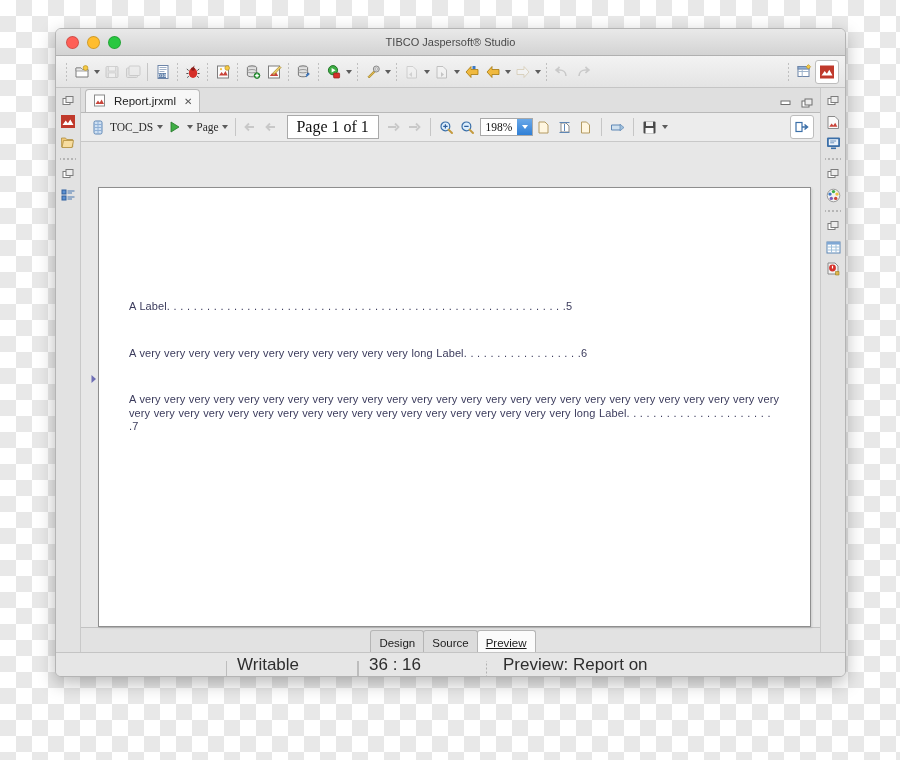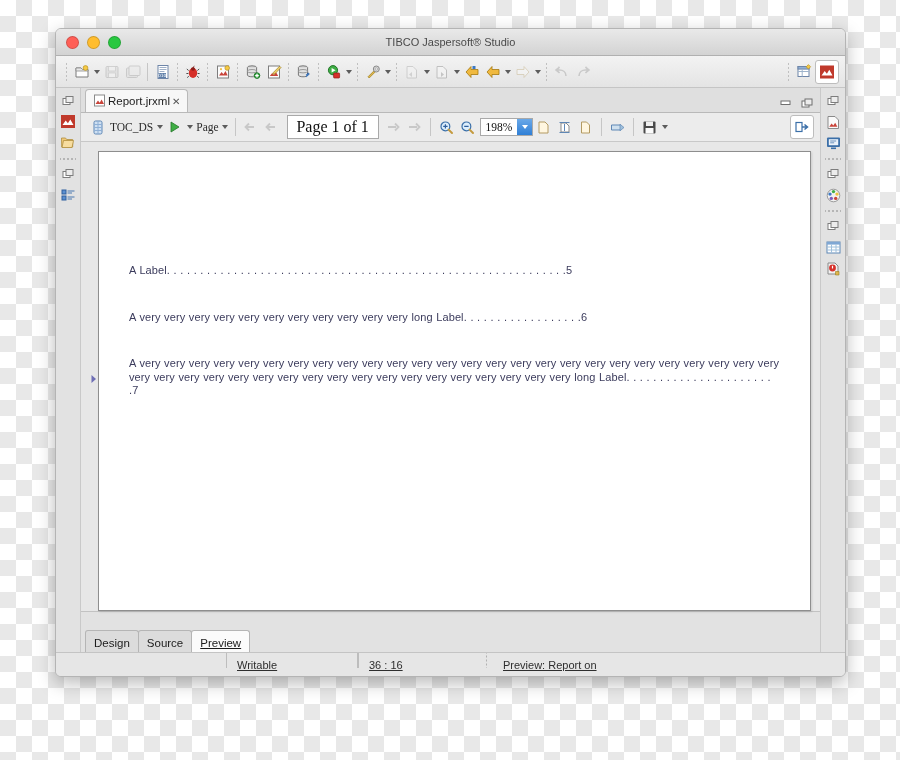--- a/index.html
+++ b/index.html
@@ -115,21 +115,21 @@
   
   .tabstrip {
     height: 24px; background: #dfdfdf;
     display: flex; align-items: flex-end;
     border-bottom: 1px solid #b9b9b9;
     padding-left: 4px;
     position: relative;
     flex: 0 0 auto;
   }
   .etab {
-    height: 22px; display: flex; align-items: center; gap: 2px;
+    height: 22px; display: flex; align-items: center; gap: 8px;
     padding: 0 7px;
     background: #f7f7f7;
     border: 1px solid #b9b9b9; border-bottom: none;
     border-radius: 4px 4px 0 0;
     font-size: 11.5px; color: #222;
   }
   .etab .x { font-size: 10px; color: #555; }
   .tabright {
     position: absolute; right: 6px; bottom: 3px;
     display: flex; align-items: center; gap: 8px;
@@ -176,59 +176,60 @@
   .gutterarrow {
     width: 10px; display:flex; align-items:flex-start; justify-content:center;
     padding-top: 219px;
   }
   .page {
     flex: 1 1 auto; background: #fff;
     border: 1px solid #8e8e8e;
     box-shadow: 1px 1px 2px rgba(0,0,0,.12);
     position: relative; overflow: hidden;
     padding: 112px 30px 0 30px;
+    margin-top: 36px;
   }
   .tocline {
     color: #3b3b5c;
     font-size: 11px;
     line-height: 13.5px;
     letter-spacing: .1px;
     margin-bottom: 33px;
     display: block;
     word-spacing: .4px;
   }
   .tocline.block { margin-bottom: 0; }
 
   
   .bottomtabs {
     height: 22px; background: #e2e2e2;
     border-top: 1px solid #c2c2c2;
     display: flex; align-items: stretch;
-    padding-left: 4px; padding-top: 18px;
+    padding-left: 4px; padding-top: 2px;
     flex: 0 0 auto;
+    justify-content: center;
   }
   .btab {
     font-size: 11.5px; color: #1c1c1c;
     padding: 2px 8px 0 8px;
     border: 1px solid #b5b5b5; border-bottom: none;
     background: #dcdcdc;
     border-radius: 3px 3px 0 0;
     margin-right: -1px;
     display: flex; align-items: center;
   }
   .btab.active { background: #fbfbfb; text-decoration: underline; }
 
   
   .statusbar {
     height: 23px; background: #e6e6e6;
     border-top: 1px solid #c4c4c4;
-    display: flex; align-items: flex-start;
-    font-size: 11px; color: #2e2e2e;
+    display: flex; align-items: flex-end;
+    font-size: 17px; color: #2e2e2e;
     flex: 0 0 auto;
-    text-decoration: underline;
   }
   .stcell { padding: 0 10px; height: 100%; display: flex; align-items: center; }
   .stsep { width: 1px; height: 15px; background: #bdbdbd; }
   .stdots {
     width: 6px; height: 15px;
     background-image: radial-gradient(#b0b0b0 40%, transparent 41%);
     background-size: 3px 4px; background-repeat: repeat-y;
     background-position: center;
     margin: 0 4px;
   }

